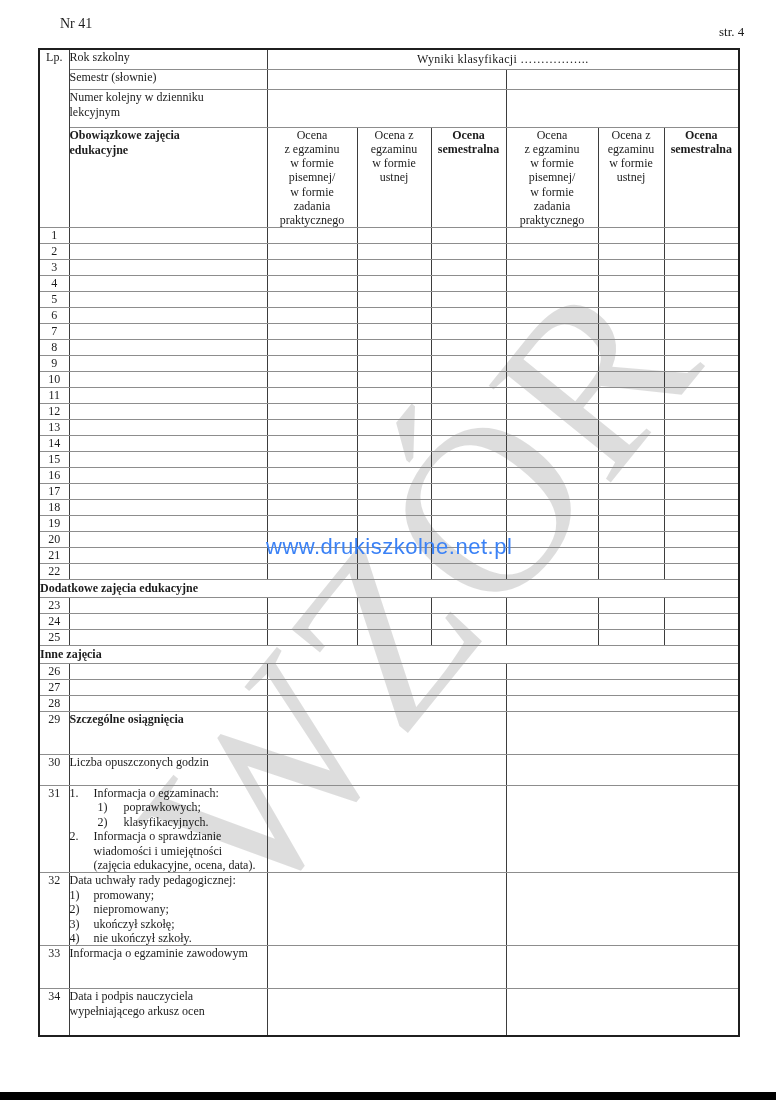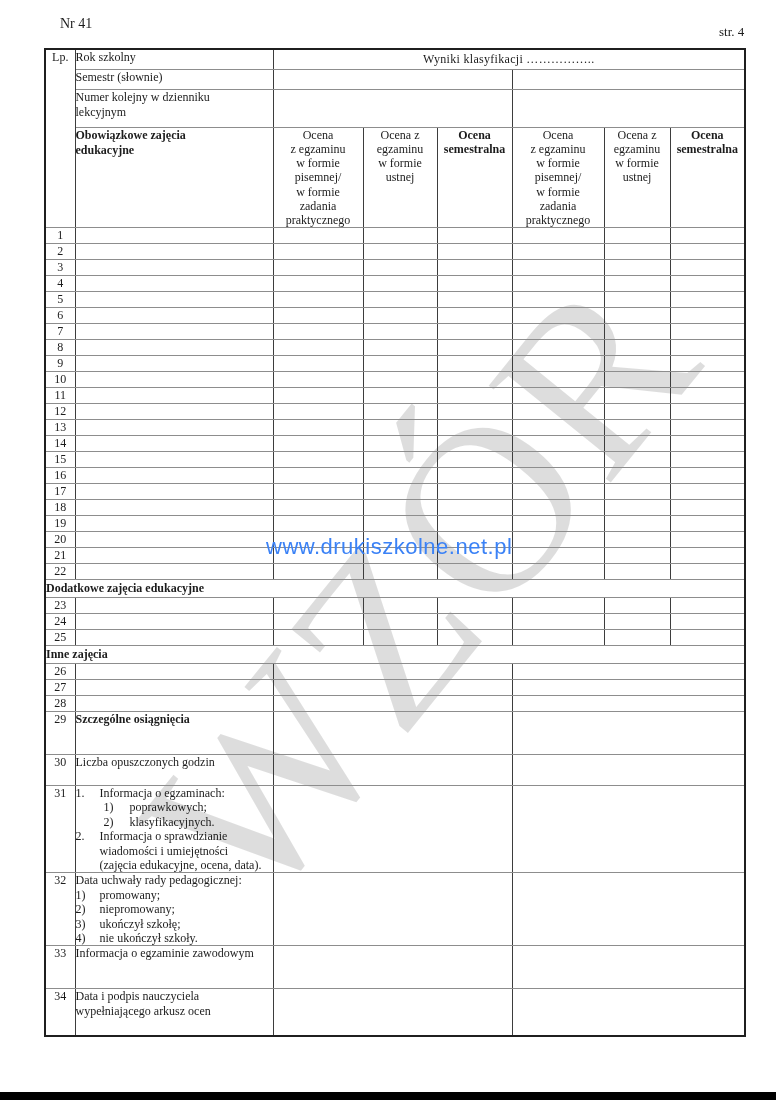--- a/index.html
+++ b/index.html
@@ -19,21 +19,21 @@
     transform:rotate(-51deg);z-index:1;pointer-events:none;
     font-family:"Liberation Serif", serif;white-space:nowrap;
   }
   #url{
     position:absolute;left:266px;top:534px;z-index:5;
     font-family:"Liberation Sans", sans-serif;font-size:22px;letter-spacing:.5px;
   }
 
   
   #sheet{
-    position:absolute;left:44px;top:48px;z-index:2;
+    position:absolute;left:38px;top:48px;z-index:2;
     border-collapse:collapse;table-layout:fixed;width:700px;
     background:transparent;
   }
   #sheet td{
     border-left:1px solid #3d3d3d;border-right:1px solid #3d3d3d;
     border-top:1px solid #8d8d8d;border-bottom:1px solid #8d8d8d;
     padding:0;overflow:hidden;background:transparent;
     font-size:12px;
   }
   #sheet{border:2px solid #1f1f1f;}

